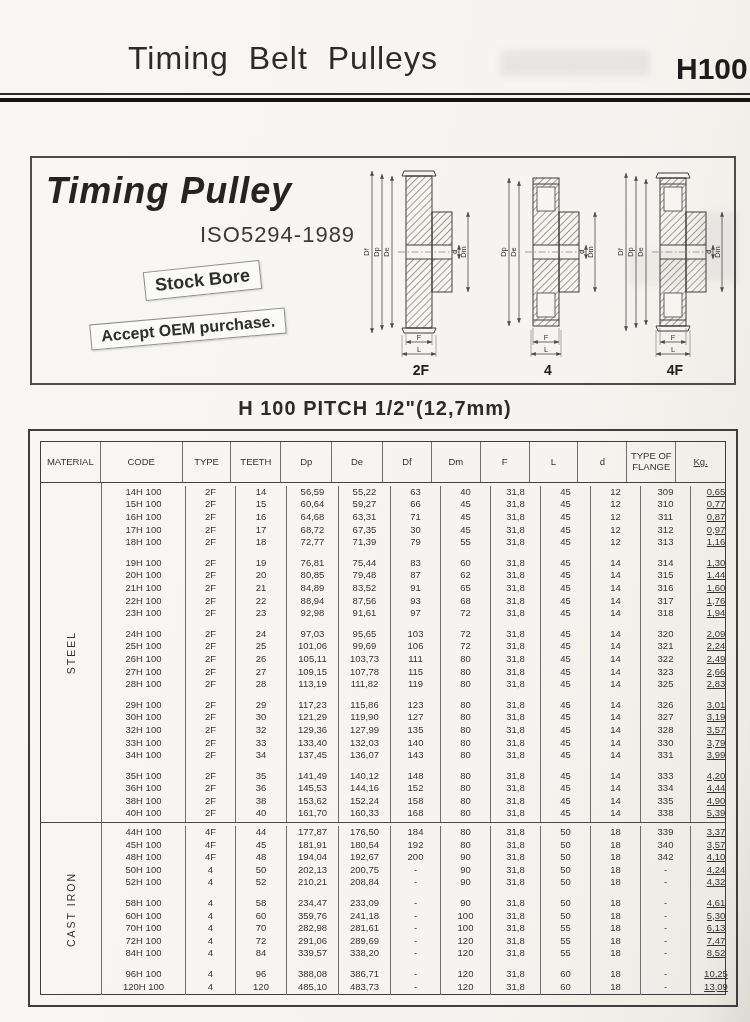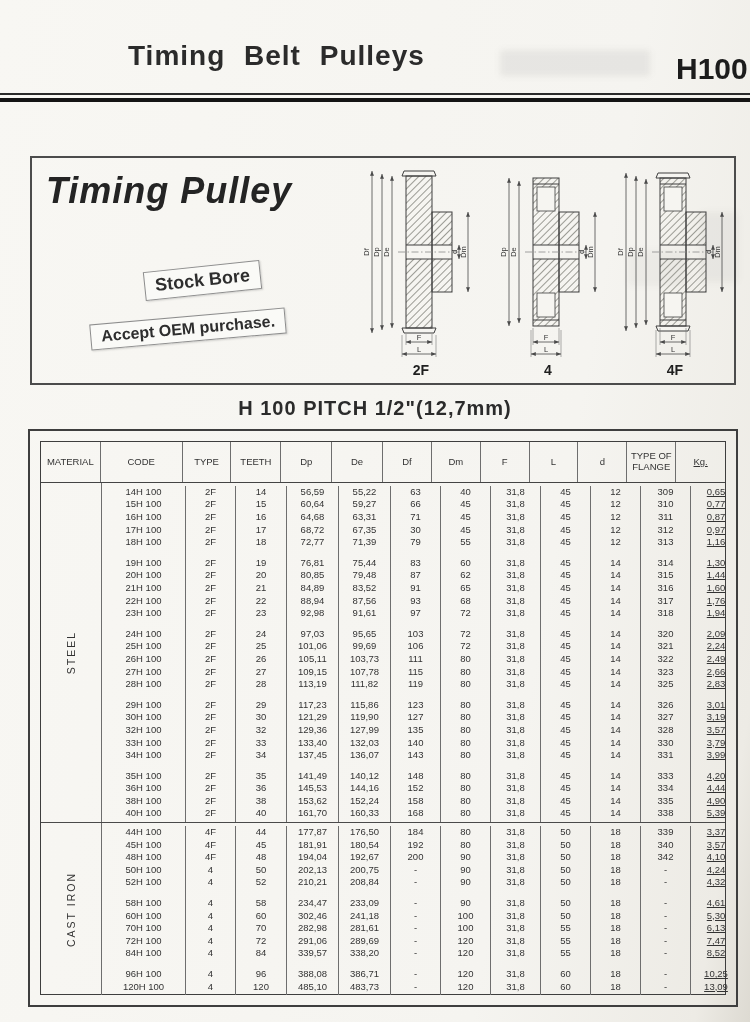--- a/index.html
+++ b/index.html
@@ -3,21 +3,21 @@
 <meta charset="utf-8">
 <style>
   html,body{margin:0;padding:0;}
   body{width:750px;height:1022px;overflow:hidden;background:#d8d5cd;}
   .page{position:relative;width:750px;height:1022px;
     background:linear-gradient(100deg,#f8f7f3 0%,#f5f4f0 70%,#edebe5 94%,#ddDAD2 100%);
     font-family:"Liberation Sans",sans-serif;color:#2f2f2f;}
   .ghost{position:absolute;background:rgba(60,60,60,.08);filter:blur(3px);border-radius:3px;}
 
   
-  .main-title{position:absolute;left:128px;top:40px;font-size:28px;font-weight:bold;
+  .main-title{position:absolute;left:128px;top:40px;font-size:32px;font-weight:normal;
     letter-spacing:1px;word-spacing:10px;color:#2b2b2b;text-align:center;}
   .page-code{position:absolute;left:676px;top:52px;font-size:30px;font-weight:bold;color:#1c1c1c;}
   .rule-thin{position:absolute;left:0;top:93px;width:750px;height:2px;background:#2a2a2a;}
   .rule-thick{position:absolute;left:0;top:98px;width:750px;height:4px;background:#141414;}
 
   
   .promo{position:absolute;left:30px;top:156px;width:706px;height:229px;border:2px solid #4c4c4c;box-sizing:border-box;}
   .tp-title{position:absolute;left:14px;top:12px;font-size:36px;font-weight:bold;font-style:italic;
     letter-spacing:1px;color:#242424;}
   .tp-iso{position:absolute;left:168px;top:64px;font-size:22px;letter-spacing:1px;color:#3a3a3a;}
@@ -67,20 +67,21 @@
   <div class="ghost" style="left:700px;top:212px;width:38px;height:70px;background:rgba(60,60,60,.05);"></div>
   <div class="ghost" style="left:628px;top:250px;width:60px;height:36px;background:rgba(60,60,60,.04);"></div>
 
   <div class="main-title">Timing Belt Pulleys</div>
   <div class="page-code">H100</div>
   <div class="rule-thin"></div>
   <div class="rule-thick"></div>
 
   <div class="promo">
     <div class="tp-title">Timing Pulley</div>
+    <div class="tp-iso">ISO5294-1989</div>
     <div class="badge badge-stock">Stock Bore</div>
     <div class="badge badge-oem">Accept OEM purchase.</div>
 
     <div class="drawings">
 
       <div class="drw">
         <svg width="118" height="198" viewBox="0 0 118 198">
           <defs>
             <pattern id="hp1" patternUnits="userSpaceOnUse" width="5" height="5" patternTransform="rotate(45)">
               <line x1="2.5" y1="0" x2="2.5" y2="5" stroke="#9b9b94" stroke-width="1"></line>
@@ -748,21 +749,21 @@
                 <div class="cell w8">31,8</div>
                 <div class="cell w9">50</div>
                 <div class="cell w10">18</div>
                 <div class="cell w11">-</div>
                 <div class="cell w12">4,61</div>
               </div>
               <div class="row">
                 <div class="cell w1">60H 100</div>
                 <div class="cell w2">4</div>
                 <div class="cell w3">60</div>
-                <div class="cell w4">302,46</div>
+                <div class="cell w4">359,76</div>
                 <div class="cell w5">241,18</div>
                 <div class="cell w6">-</div>
                 <div class="cell w7">100</div>
                 <div class="cell w8">31,8</div>
                 <div class="cell w9">50</div>
                 <div class="cell w10">18</div>
                 <div class="cell w11">-</div>
                 <div class="cell w12">5,30</div>
               </div>
               <div class="row">

